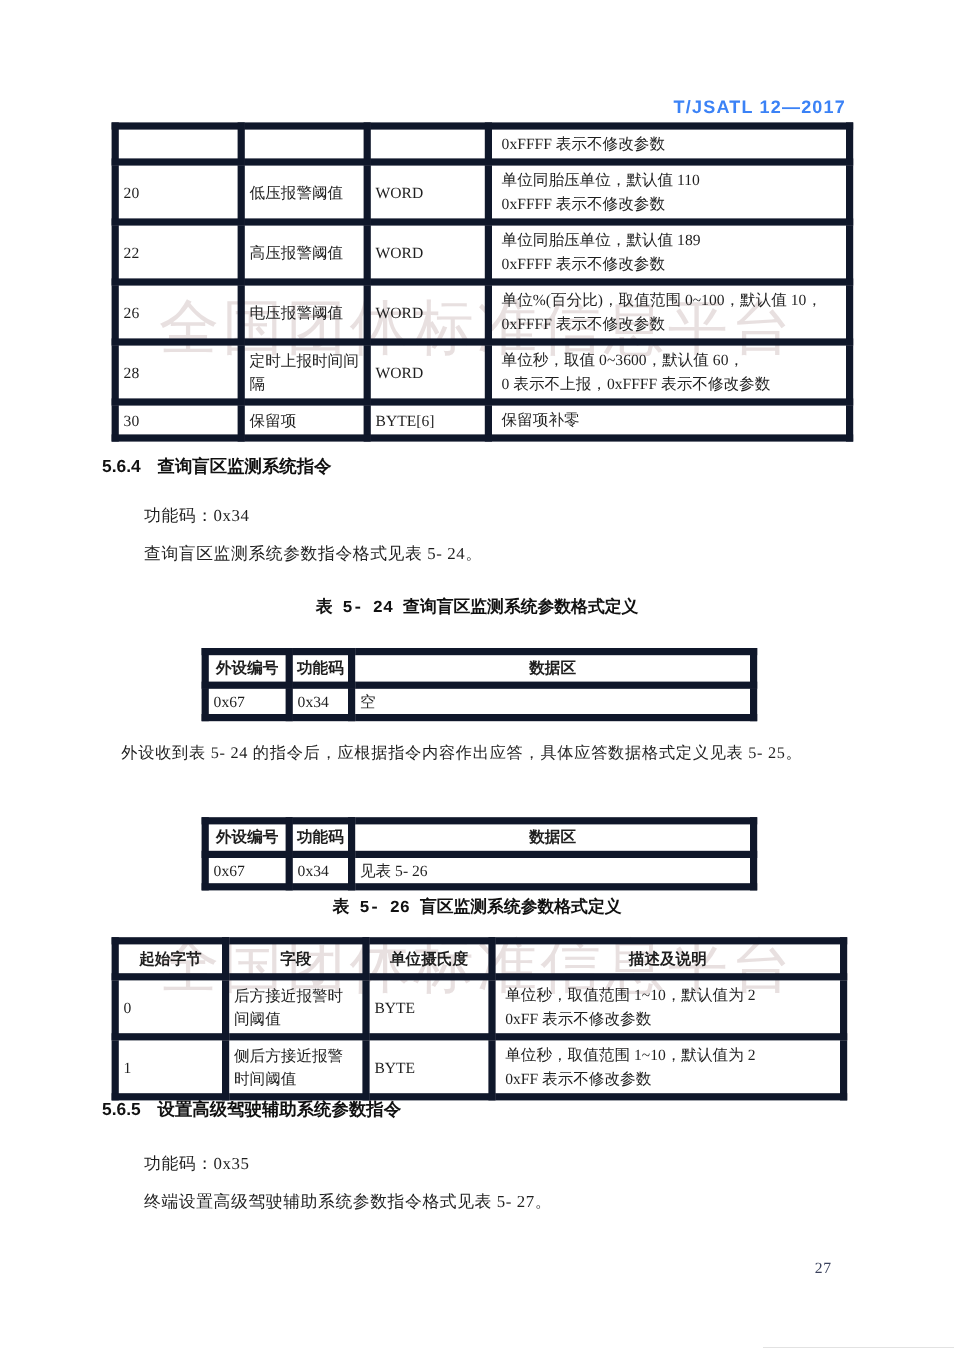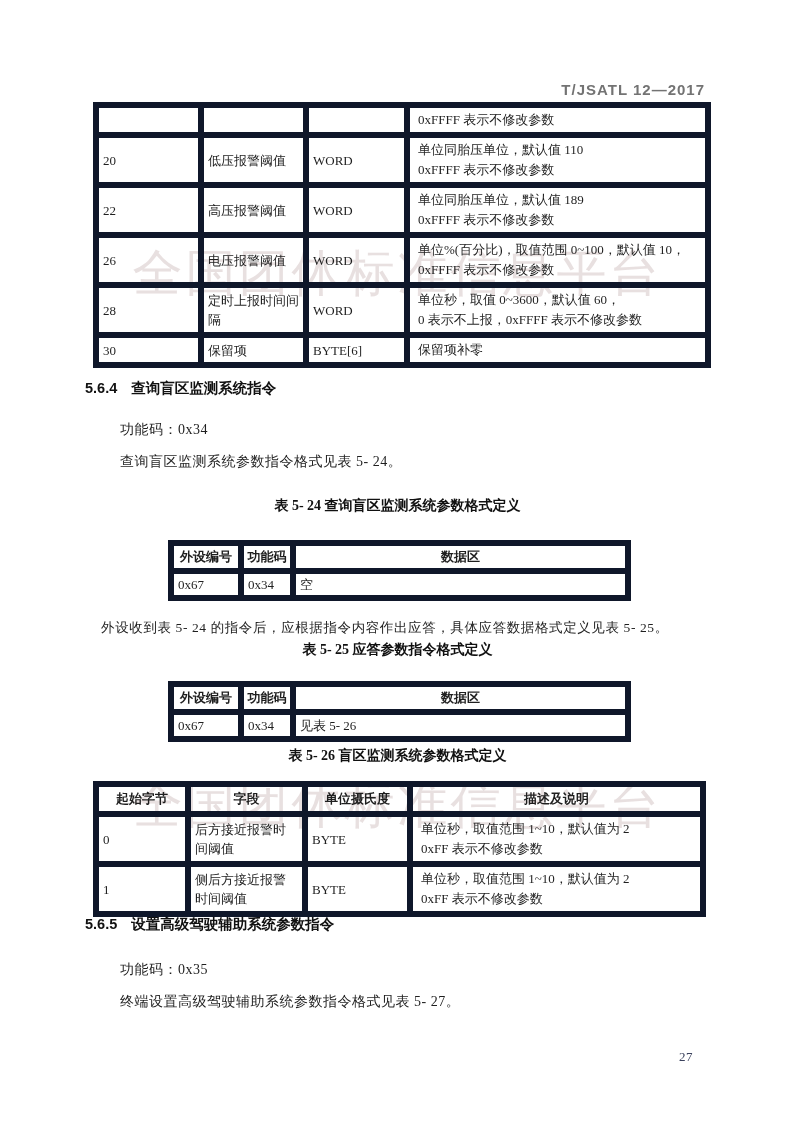--- a/index.html
+++ b/index.html
@@ -10,21 +10,21 @@
     margin:0 auto;
     background:#ffffff;
     font-family:"Liberation Serif","DejaVu Serif",serif;
     color:#1f1f1f;
     overflow:hidden;
   }
   .header-right {
     position:absolute; top:81px; right:90px;
     font-family:"Liberation Sans","DejaVu Sans",sans-serif;
     font-weight:bold; font-size:15px; letter-spacing:1px;
-    color:#737373;
+    color:#3b82f6;
   }
   .watermark {
     position:absolute; left:50%; transform:translateX(-50%);
     font-family:"Liberation Sans","DejaVu Sans",sans-serif;
     font-size:50px; font-weight:400; letter-spacing:3px;
     color:rgba(205,186,186,0.45); white-space:nowrap;
     z-index:0; pointer-events:none;
   }
   .wm1 { top:240px; }
   .wm2 { top:772px; }
@@ -88,21 +88,21 @@
   .l4 { top:993px; }
 
   .body-para {
     position:absolute; top:618px; left:93px; width:616px;
     font-size:13.5px; letter-spacing:0.6px; line-height:20px;
     text-indent:0.6em; z-index:1;
   }
 
   .table-caption {
     position:absolute; left:0; width:100%; text-align:center;
-    font-family:Liberation Serif, serif;
+    font-family:Liberation Mono, monospace;
     font-weight:bold; font-size:14px; color:#111; z-index:1;
   }
   .c24 { top:497px; }
   .c25 { top:641px; }
   .c26 { top:747px; }
 
   .page-number {
     position:absolute; top:1049px; left:679px;
     font-size:13px; color:#3a415c; letter-spacing:0.5px;
   }
@@ -204,21 +204,20 @@
         <tr>
           <td class="cc">0x67</td>
           <td class="cc">0x34</td>
           <td class="cc">空</td>
         </tr>
       </tbody>
   </table>
 
   <div class="body-para">外设收到表 5- 24 的指令后，应根据指令内容作出应答，具体应答数据格式定义见表 5- 25。</div>
 
-  <div class="table-caption c25">表 5- 25 应答参数指令格式定义</div>
   <table class="doc-table t25">
     <colgroup>
         <col class="c0">
         <col class="c1">
         <col class="c2">
       </colgroup>
     <thead>
         <tr id="t25-head">
           <th class="hdr">外设编号</th>
           <th class="hdr">功能码</th>

